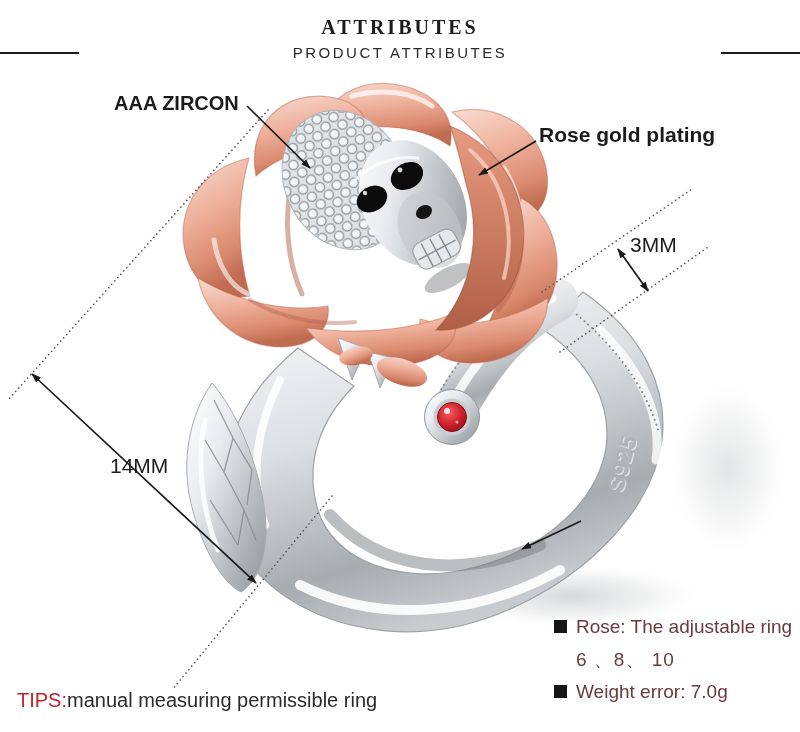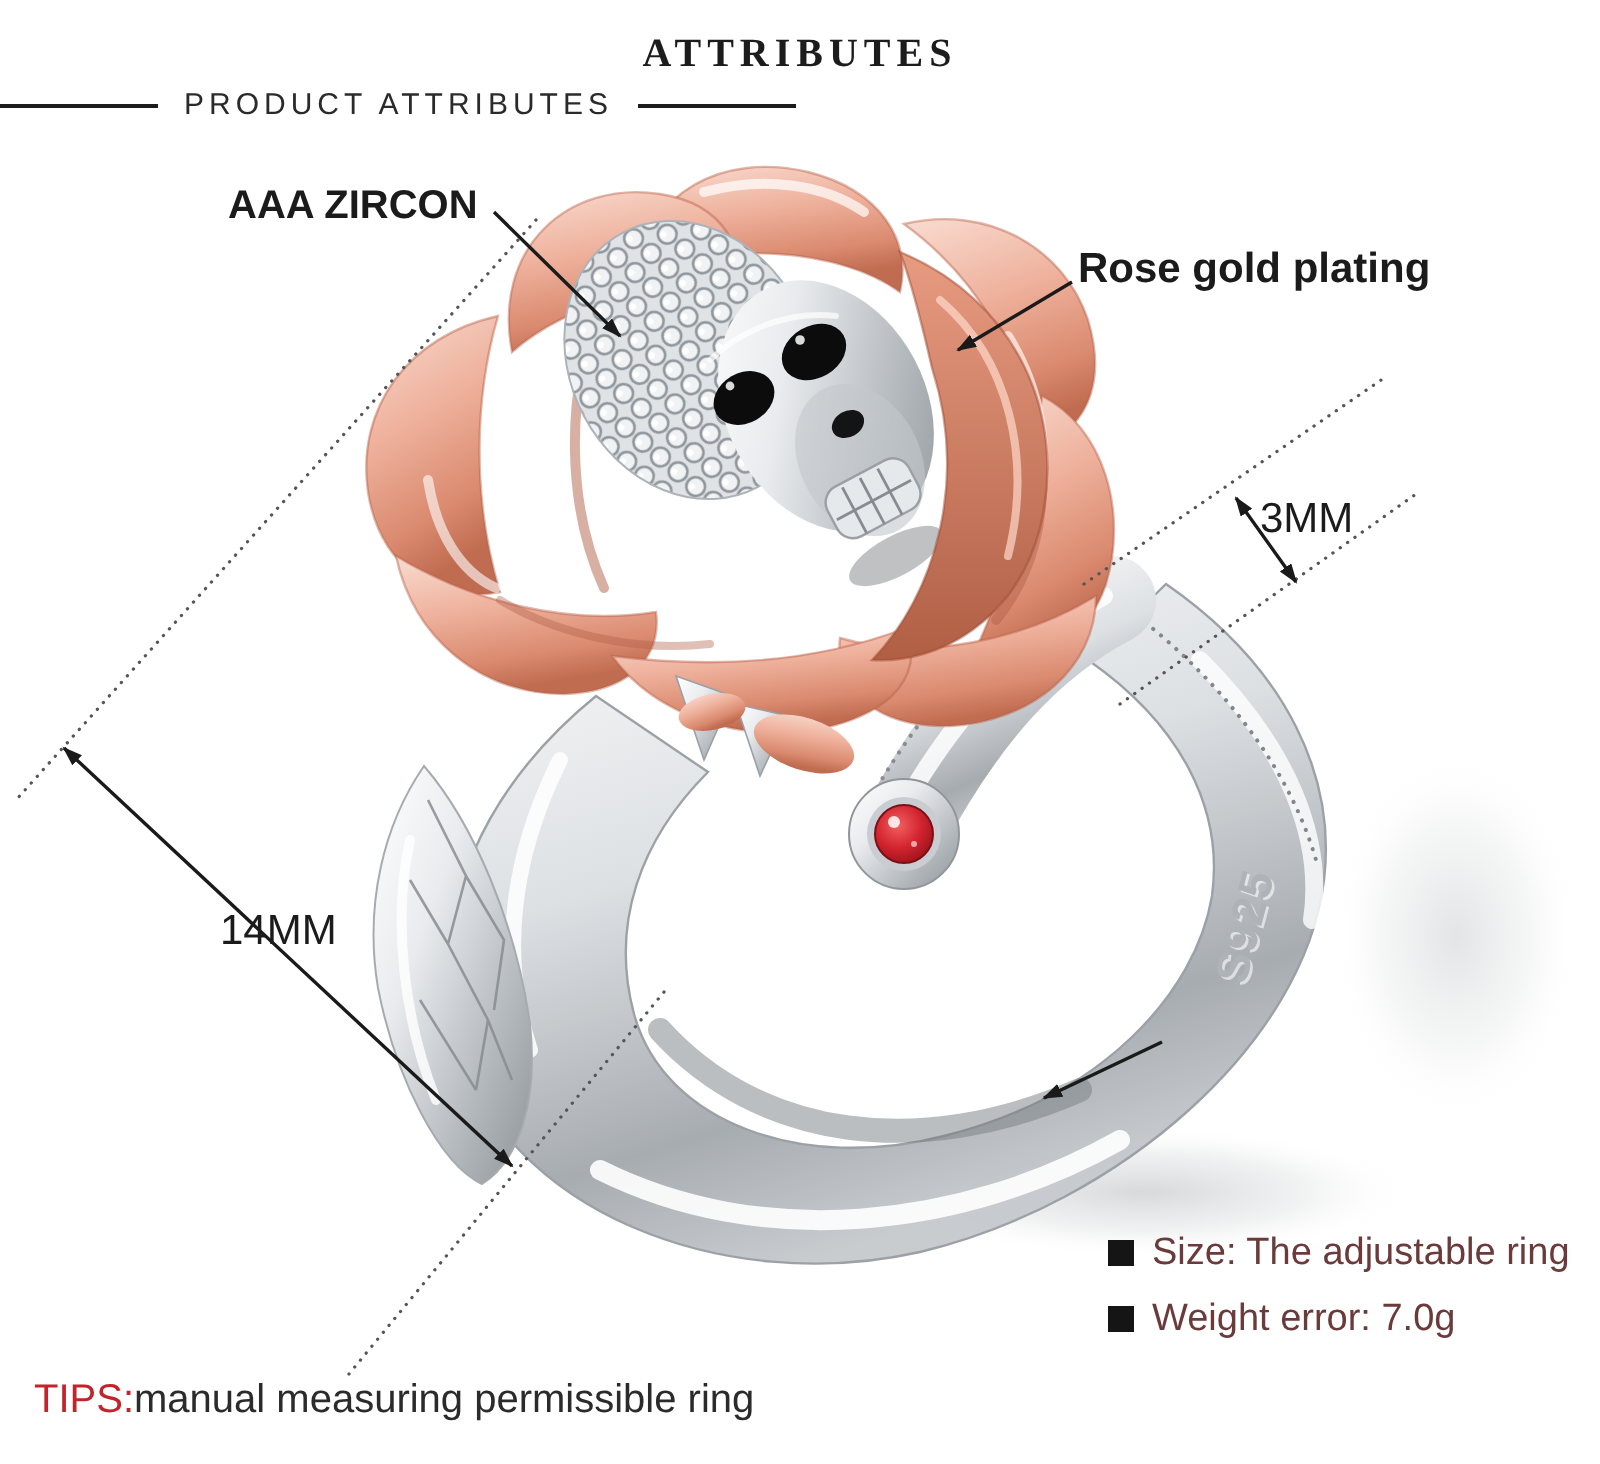--- a/index.html
+++ b/index.html
@@ -5,28 +5,28 @@
   :root{
     --tips-red:#c2242b; --spec-text:#6b3a3a; --gem-red:#d2232e; --label-black:#1b1b1b;
   }
   html,body{margin:0;padding:0;background:#fff;}
   .stage{position:relative;width:800px;height:732px;background:#ffffff;overflow:hidden;
          font-family:"Liberation Sans",sans-serif;color:var(--label-black);}
   .art{position:absolute;left:0;top:0;width:800px;height:732px;}
   .hdr{position:absolute;left:0;top:16px;width:100%;text-align:center;}
   .hdr h1{margin:0;font-family:"Liberation Serif",serif;font-weight:700;font-size:20px;
           letter-spacing:3px;color:#1c1c1c;}
-  .sub-row{margin-top:5px;display:flex;align-items:center;justify-content:flex-start;gap:13px;}
+  .sub-row{margin-top:5px;display:flex;align-items:center;justify-content:space-between;gap:13px;}
   .rule{width:79px;height:2px;background:#1c1c1c;}
   .sub{font-size:15px;letter-spacing:2.5px;color:#2a2a2a;}
   .lbl{position:absolute;white-space:nowrap;font-size:21px;color:var(--label-black);}
   .b{font-weight:700;}
   .lbl-zircon{left:114px;top:92px;font-size:20px;}
   .lbl-rose{left:539px;top:123px;}
-  .lbl-3mm{left:630px;top:248px;}
+  .lbl-3mm{left:630px;top:233px;}
   .lbl-14mm{left:110px;top:454px;}
   .lbl-platinum{left:584px;top:506px;}
   .specs{position:absolute;left:554px;top:615px;width:246px;color:var(--spec-text);
          font-size:19px;line-height:1.25;}
   .spec-row{display:flex;align-items:flex-start;gap:9px;margin-bottom:9px;}
   .bullet{flex:0 0 auto;width:13px;height:13px;background:#151515;margin-top:5px;}
   .spec-values{margin:0 0 8px 22px;letter-spacing:1px;}
   .tips{position:absolute;left:17px;top:689px;font-size:20px;color:#2b2b2b;white-space:nowrap;}
   .tips .pfx{color:var(--tips-red);}
 </style>
@@ -187,22 +187,23 @@
   </div>
 
   <div class="lbl b lbl-rose">Rose gold plating</div>
   <div class="lbl b lbl-zircon">AAA ZIRCON</div>
   <div class="lbl lbl-3mm">3MM</div>
   <div class="lbl lbl-14mm">14MM</div>
 
   <div class="specs">
     <div class="spec-row">
       <span class="bullet"></span>
-      <span>Size: The adjustable ring</span>
+      <span>Rose: The adjustable ring</span>
     </div>
+    <div class="spec-values">6 、8、 10</div>
     <div class="spec-row">
       <span class="bullet"></span>
       <span>Weight error: 7.0g</span>
     </div>
   </div>
 
   <div class="tips">
     <span class="pfx">TIPS:</span><span>manual measuring permissible ring</span>
   </div>
 

